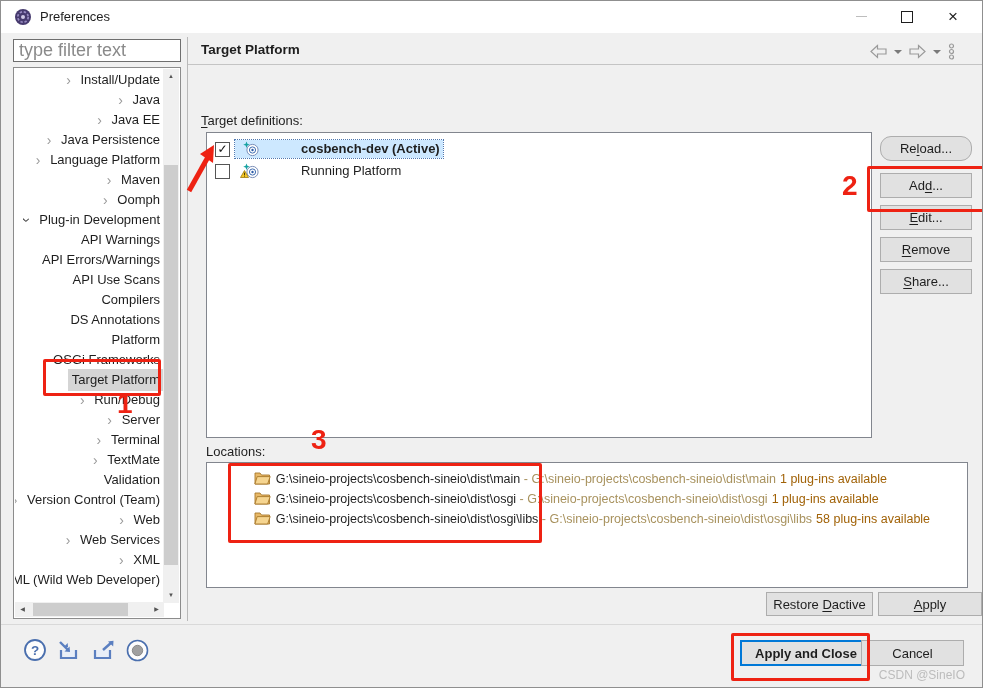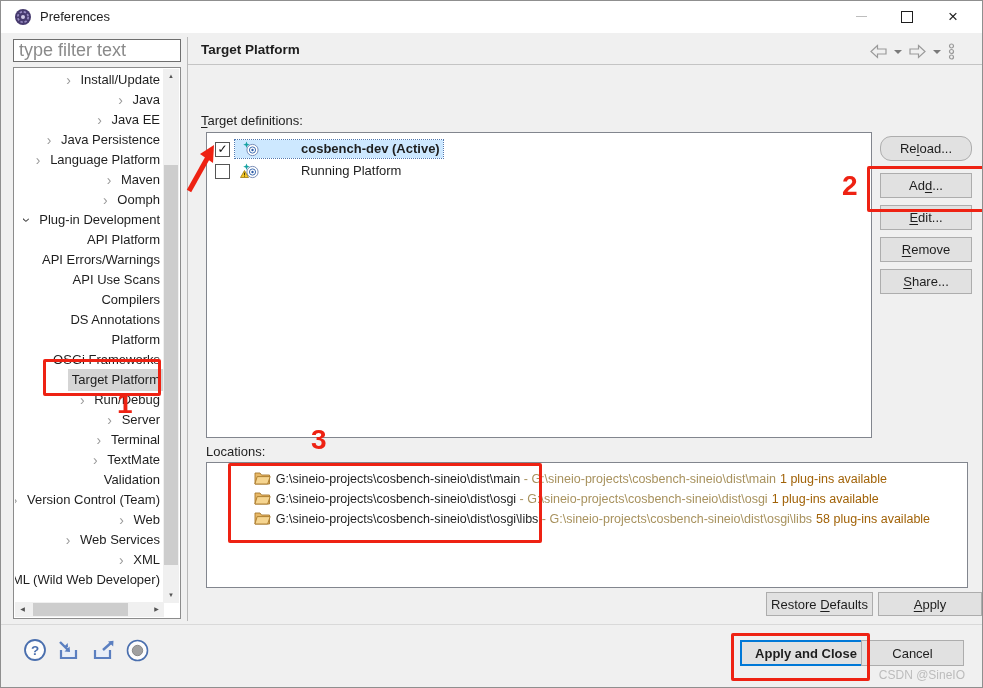--- a/index.html
+++ b/index.html
@@ -169,21 +169,21 @@
           <span class="tlabel">Oomph</span>
         </div>
 
         <div class="trow lvl0">
           <span class="chev expanded"></span>
           <span class="tlabel">Plug-in Development</span>
         </div>
 
         <div class="trow lvl1">
           <span class="chev none"></span>
-          <span class="tlabel">API Platform</span>
+          <span class="tlabel">API Warnings</span>
         </div>
 
         <div class="trow lvl1">
           <span class="chev none"></span>
           <span class="tlabel">API Errors/Warnings</span>
         </div>
 
         <div class="trow lvl1">
           <span class="chev none"></span>
           <span class="tlabel">API Use Scans</span>
@@ -374,21 +374,21 @@
         <span class="folder-ic">
           <svg width="17" height="14" viewBox="0 0 17 14">
             <path d="M1 2 h5 l1.5 2 H15.5 v9 H1 Z" fill="#e8b968" stroke="#a8782a" stroke-width="0.9"></path>
             <path d="M3.2 5.6 H16.2 l-2.6 7.4 H0.9 Z" fill="#f6d590" stroke="#a8782a" stroke-width="0.9"></path>
           </svg>
         </span>
         <span class="lpath">G:\sineio-projects\cosbench-sineio\dist\osgi\libs</span><span class="lsep"> - </span><span class="lres">G:\sineio-projects\cosbench-sineio\dist\osgi\libs</span><span class="lcount">58 plug-ins available</span>
       </div>
     </div>
 
-  <button class="btn b-restore"><span><span>Restore </span><span class="mn">D</span><span>efaults</span></span></button>
+  <button class="btn b-restore"><span><span>Restore </span><span class="mn">D</span><span>active</span></span></button>
   <button class="btn b-apply"><span><span></span><span class="mn">A</span><span>pply</span></span></button>
 
   <div class="footer-sep"></div>
   <div class="help-cluster">
     <svg width="24" height="24" viewBox="0 0 24 24">
       <circle cx="12" cy="12" r="10" fill="#fdfdfd" stroke="#4a6fae" stroke-width="1.8"></circle>
       <text x="12" y="17" font-size="13.5" font-weight="bold" fill="#4a6fae" text-anchor="middle" font-family="Liberation Sans, sans-serif">?</text>
     </svg>
     <svg width="26" height="20" viewBox="0 0 26 20">
       <path d="M5 10 V18 H20 V10" fill="#e8eef8" stroke="#5b7fc0" stroke-width="2.2"></path>

